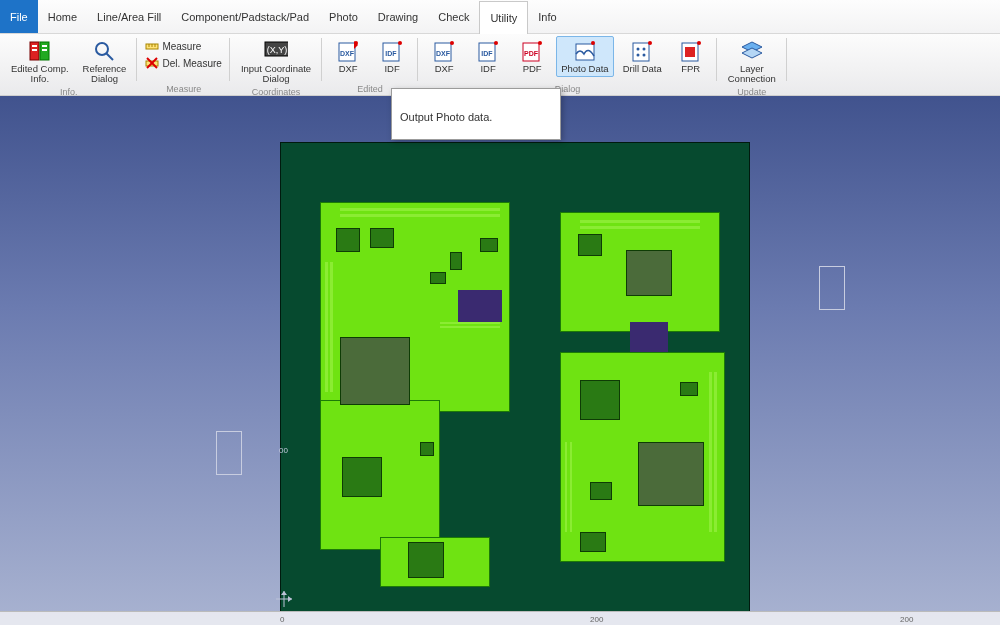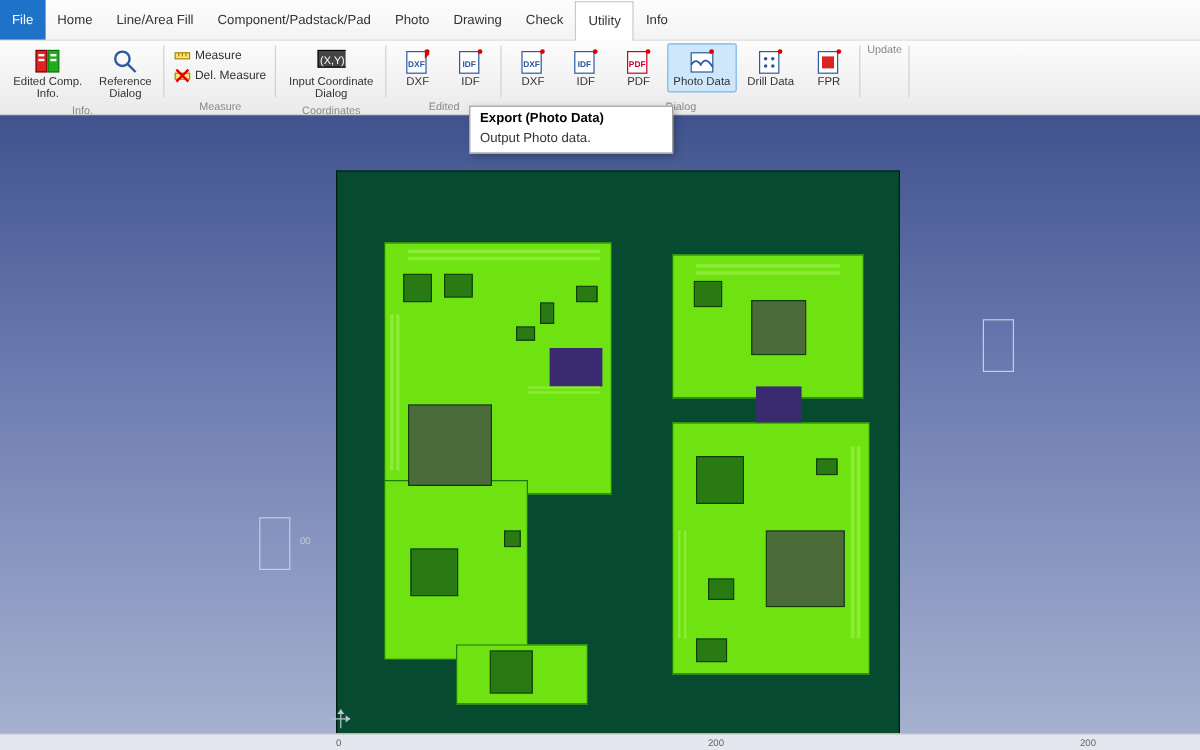--- a/index.html
+++ b/index.html
@@ -25,41 +25,41 @@
 .btn-sm-col { display: flex; flex-direction: column; gap: 1px; padding-top: 2px; }
 .btn-sm { display: flex; align-items: center; gap: 3px; font-size: 10px; cursor: pointer; padding: 1px 2px; }
 .btn-sm .smicn { width: 14px; height: 14px; display: inline-flex; align-items: center; justify-content: center; }
 
 
 svg { display: block; }
 
 
 .tooltip { position: absolute; left: 391px; top: 88px; width: 170px; background: #fff; border: 1px solid #9b9b9b; box-shadow: 2px 2px 6px rgba(0,0,0,.25); font-size: 11px; z-index: 50; }
 .tooltip .tt-title { font-weight: bold; padding: 4px 8px 2px; }
-.tooltip .tt-body { padding: 2px 8px 6px; color: #333; }
+.tooltip .tt-body { padding: 2px 8px 16px; color: #333; margin-top: 20px; }
 
 
 .canvas-wrap { flex: 1; position: relative; background: linear-gradient(#41538e 0%, #6b7bb0 40%, #a9b3d1 100%); overflow: hidden; }
 .ruler-h { position: absolute; left: 0; right: 0; bottom: 0; height: 14px; background: rgba(240,240,244,.85); border-top: 1px solid #bbb; font-size: 8px; color: #666; }
 .ruler-h span { position: absolute; bottom: 1px; }
 .origin-mark { position: absolute; left: 276px; bottom: 18px; color: #bcc3d8; font-size: 14px; }
 
 
 .board { position: absolute; left: 280px; top: 46px; width: 470px; height: 470px; background: #064a2f; box-shadow: 0 0 0 1px #001a0e inset; }
 .shape { position: absolute; background: #6fe312; box-shadow: 0 0 0 1px #1c7a07 inset; }
 .trace { position: absolute; background: #9ff24a; opacity: .6; }
 .chip { position: absolute; background: #2a7a14; box-shadow: 0 0 0 1px #0e3c05 inset; }
 .pad { position: absolute; background: #0b3a22; }
 .grid-dots { position:absolute; inset:0; background-image: radial-gradient(#2a9a3f 0.5px, transparent 0.5px); background-size: 6px 6px; opacity:.25; pointer-events:none;}
 
 
 .marker { position: absolute; border: 1px solid #c8cde0; width: 26px; height: 44px; }
 .marker.left { left: 216px; top: 335px; }
 .marker.right { right: 155px; top: 170px; }
-.marker-lbl { position: absolute; font-size: 8px; color: #c3c9dd; }
+.marker-lbl { position: absolute; font-size: 8px; color: #c3c9dd; margin-left: 29px; }
 </style>
 </head>
 <body>
 
 <div class="menubar">
   <div class="file">File</div>
   <div class="tab">Home</div>
   <div class="tab">Line/Area Fill</div>
   <div class="tab">Component/Padstack/Pad</div>
   <div class="tab">Photo</div>
@@ -236,20 +236,32 @@
               <circle cx="20" cy="4" r="2" fill="#d00"></circle>
             </svg>
           </span>
         <span class="lbl">FPR</span>
       </div>
     </div>
     <div class="group-label">Dialog</div>
   </div>
 
   <div class="group">
+    <div class="group-row">
+      <div class="btn-big">
+        <span class="icn">
+            <svg width="24" height="24">
+              <polygon points="12,3 22,8 12,13 2,8" fill="#6ab0ef" stroke="#2a5aa0"></polygon>
+              <polygon points="12,9 22,14 12,19 2,14" fill="#b4d6f5" stroke="#2a5aa0"></polygon>
+            </svg>
+          </span>
+        <span class="lbl">Layer
+Connection</span>
+      </div>
+    </div>
     <div class="group-label">Update</div>
   </div>
 
 </div>
 
 <div class="canvas-wrap">
 
   <div class="board">
     <div class="grid-dots"></div>
 
@@ -306,15 +318,14 @@
   </div>
 
   <div class="ruler-h">
     <span style="left:280px;">0</span>
     <span style="left:590px;">200</span>
     <span style="left:900px;">200</span>
   </div>
 </div>
 
 <div class="tooltip">
-  <div class="tt-title">Export (Photo Data)</div>
   <div class="tt-body">Output Photo data.</div>
 </div>
 
 </body></html>

